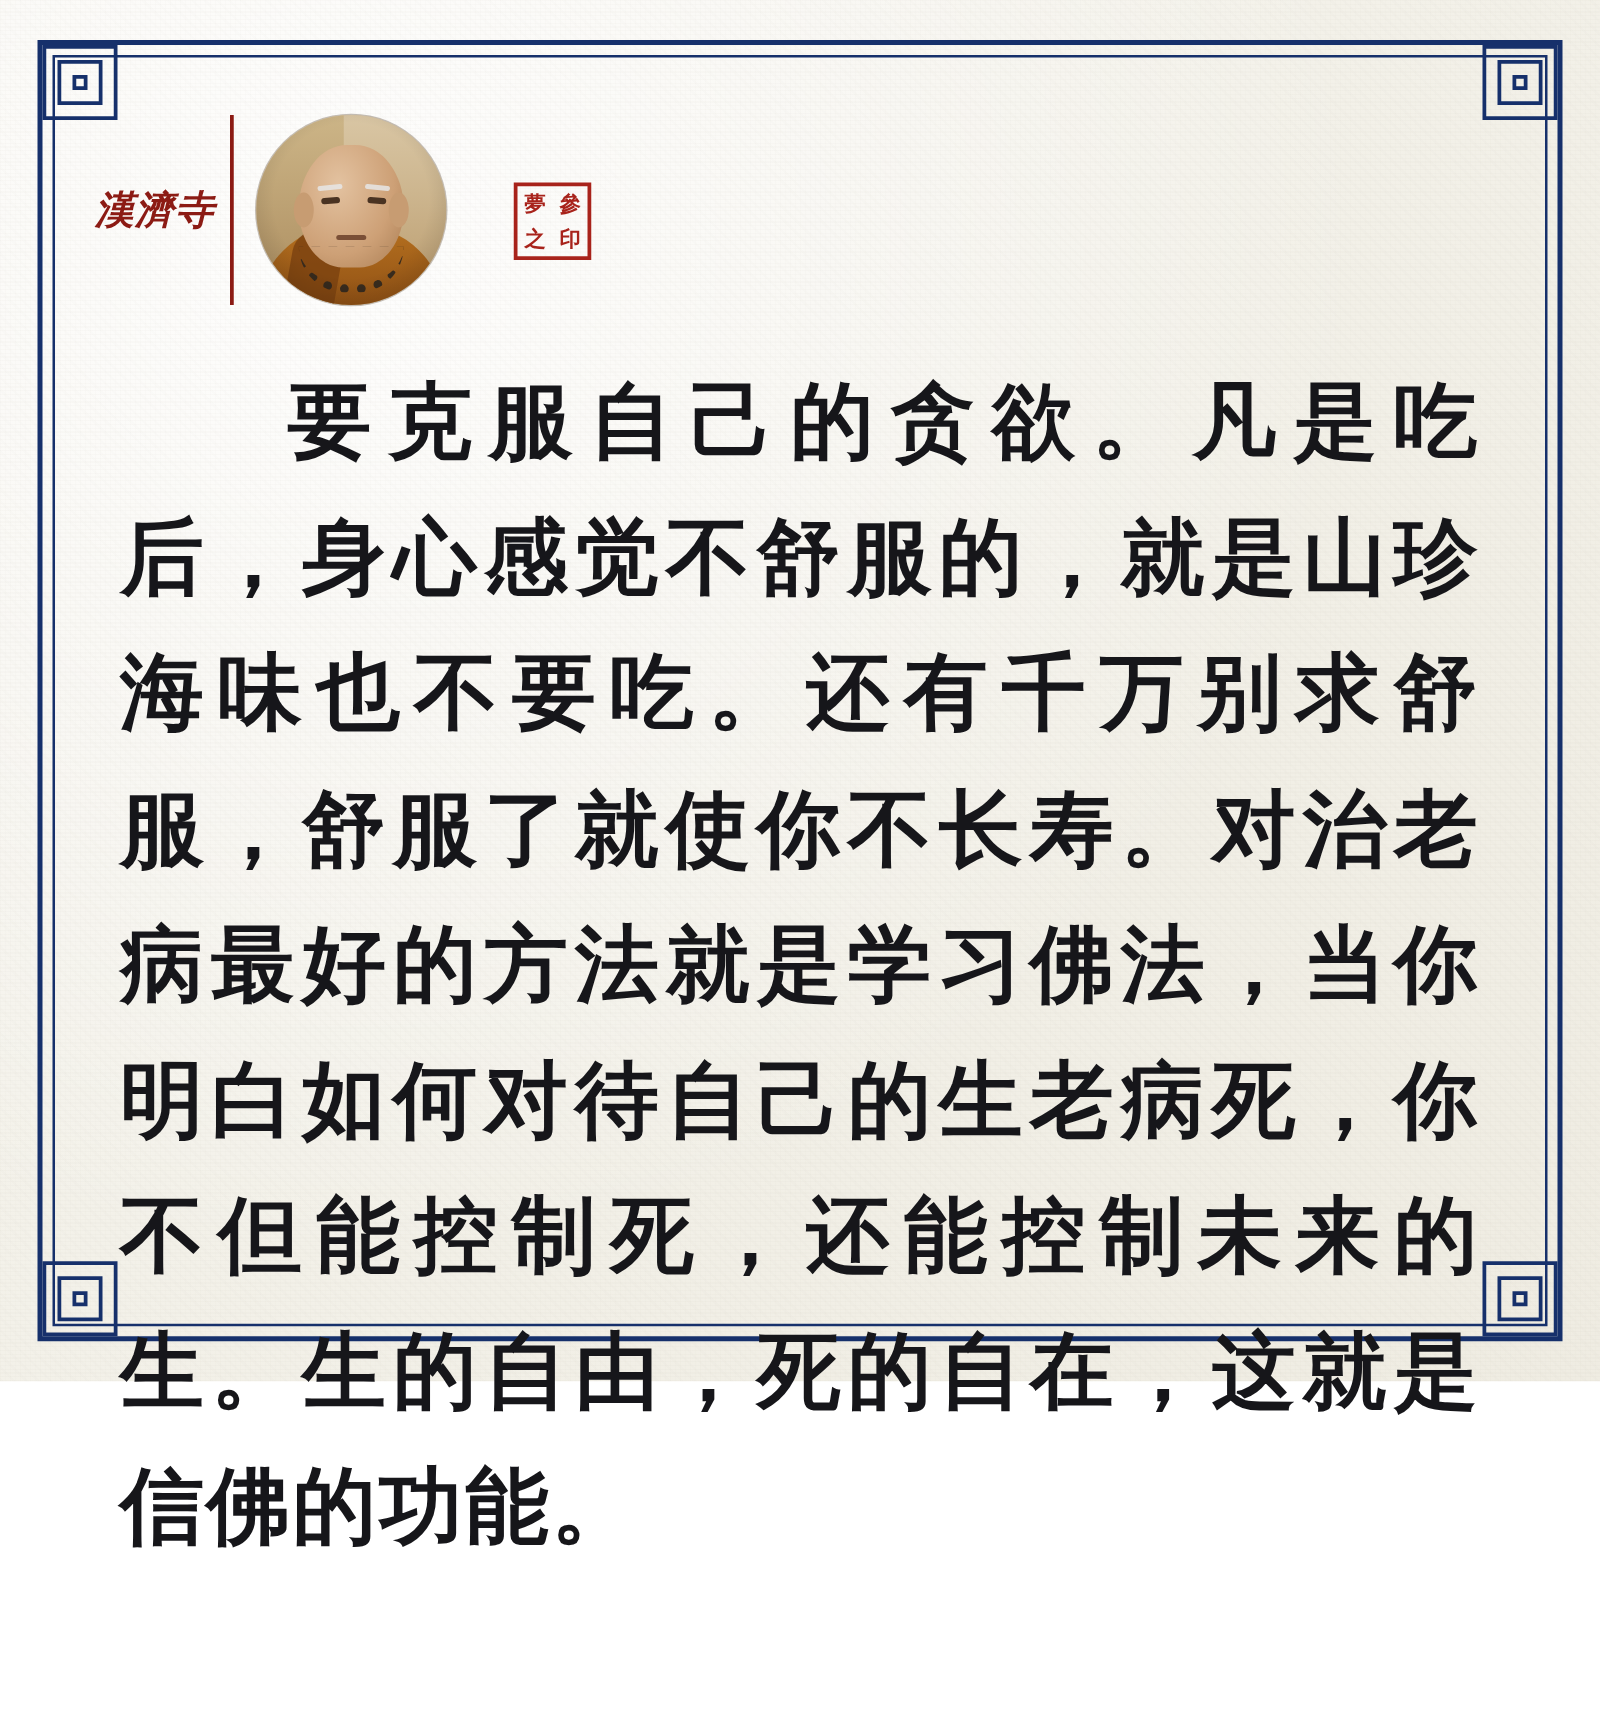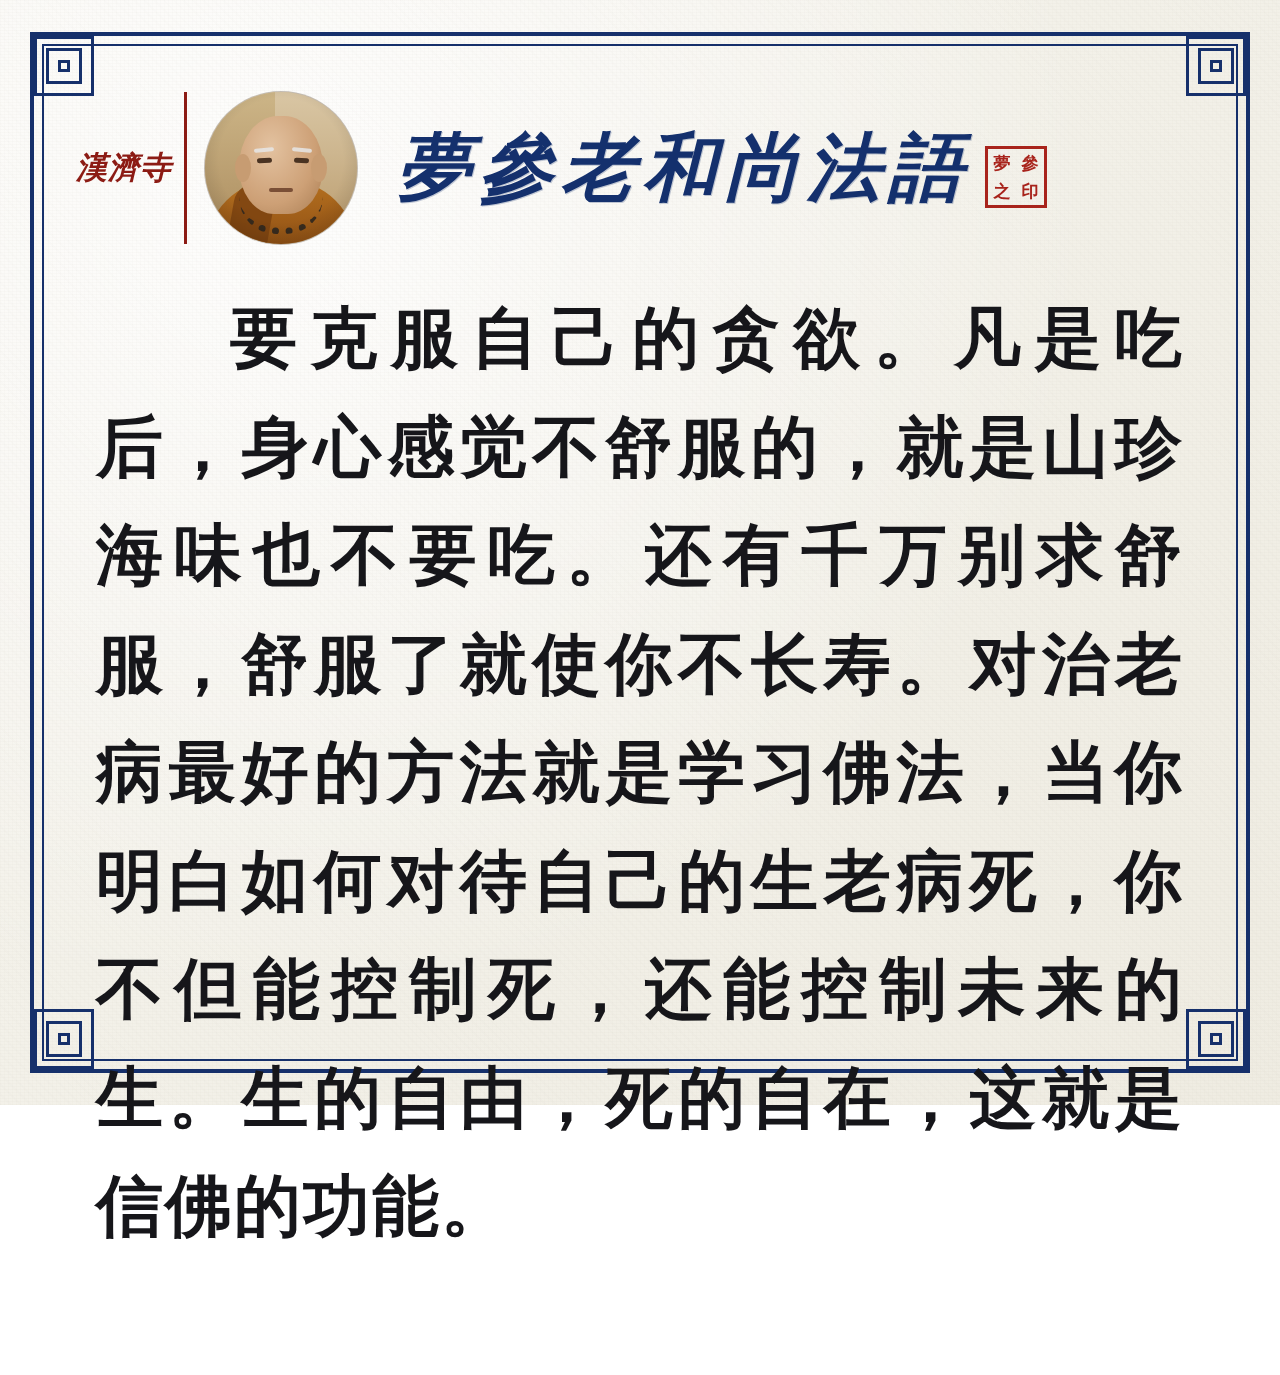--- a/index.html
+++ b/index.html
@@ -302,21 +302,20 @@
       <div class="brow-l"></div>
       <div class="brow-r"></div>
       <div class="eye-l"></div>
       <div class="eye-r"></div>
       <div class="mouth"></div>
       <div class="beads"></div>
       <div class="vignette"></div>
     </div>
 
     <div class="title">
-      <div class="title-text">夢參老和尚法語</div>
       <div class="seal">
         <span>夢</span>
         <span>參</span>
         <span>之</span>
         <span>印</span>
       </div>
     </div>
 
   </div>
 

